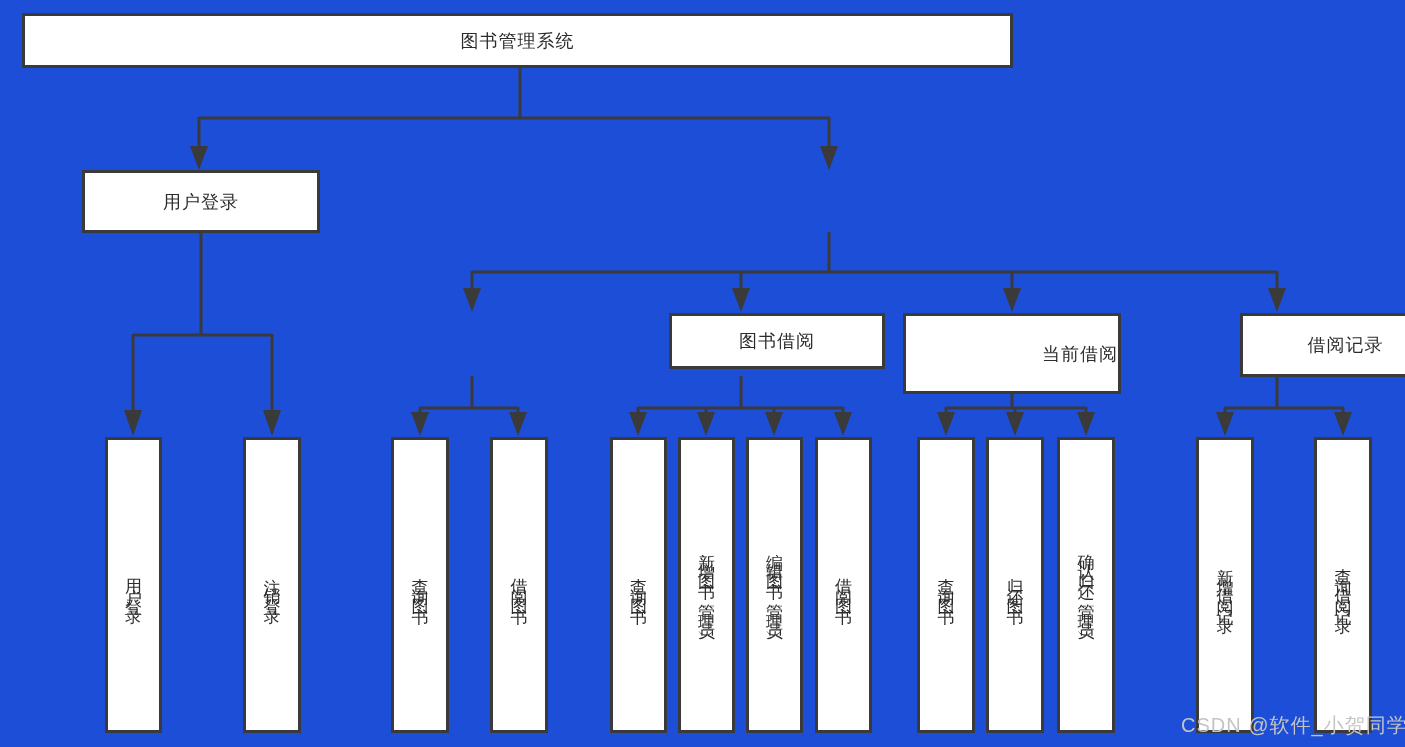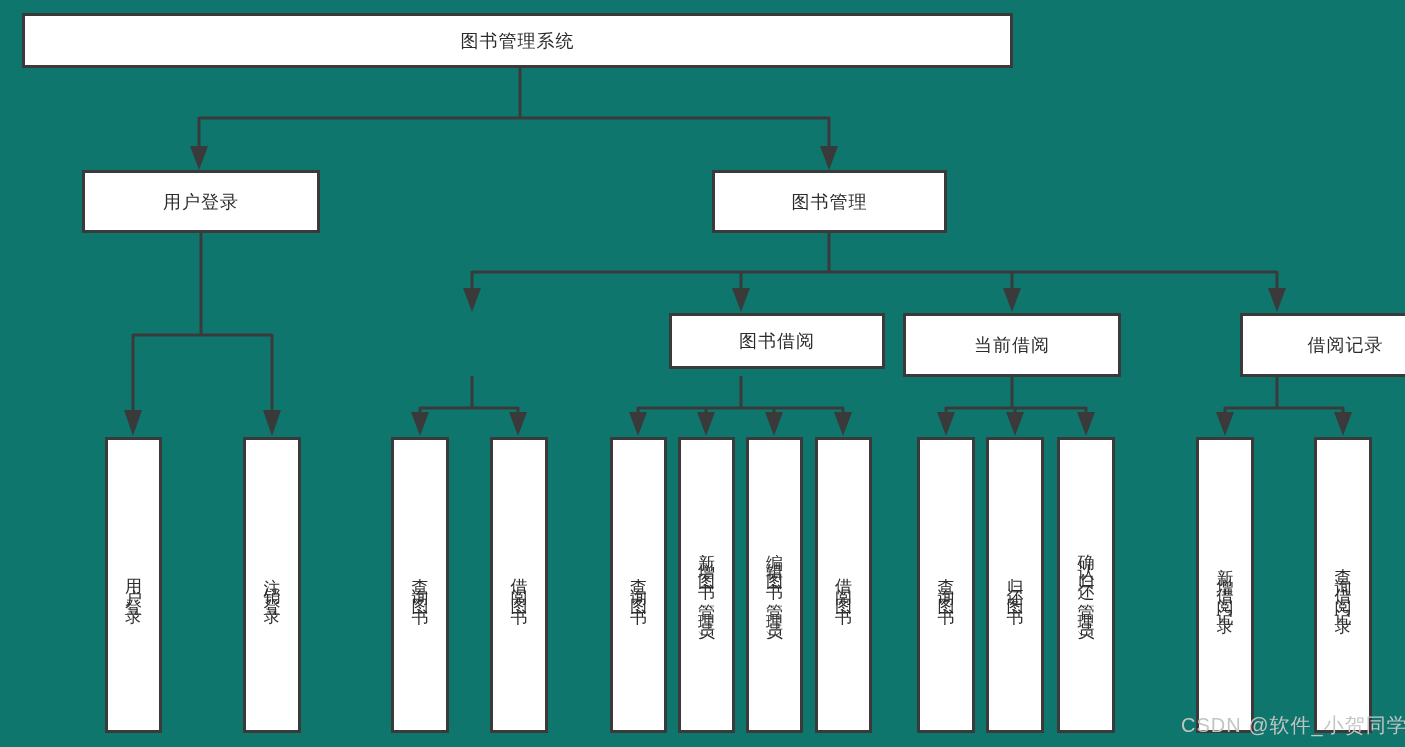--- a/index.html
+++ b/index.html
@@ -1,17 +1,17 @@
 <!DOCTYPE html>
 <html><head>
 <meta charset="utf-8">
 <style>
   html,body { margin:0; padding:0; background:#ffffff; }
   .canvas {
-    position:relative; width:1405px; height:747px; background:#0f766e;
+    position:relative; width:1405px; height:747px; background:#1d4ed8;
     font-family:"Liberation Sans","DejaVu Sans",sans-serif; overflow:hidden;
   }
   svg.connectors { position:absolute; left:0; top:0; z-index:1; }
   .hnode {
     position:absolute; box-sizing:border-box; border:3px solid #3a3a3a; background:#ffffff;
     display:flex; align-items:center; justify-content:center; z-index:2;
   }
   .hlabel { font-size:18px; color:#2c2c2c; letter-spacing:1px; white-space:nowrap; }
   .vnode {
     position:absolute; top:437px; height:296px; box-sizing:border-box;
@@ -65,28 +65,25 @@
     </g>
   </svg>
 
   <div class="hnode" style="left:22px; top:13px; width:991px; height:55px;">
     <span class="hlabel">图书管理系统</span>
   </div>
 
   <div class="hnode" style="left:82px; top:170px; width:238px; height:63px;">
     <span class="hlabel">用户登录</span>
   </div>
-  <div class="hnode" style="left:712px; top:170px; width:235px; height:63px;">
-    <span class="hlabel">图书管理</span>
-  </div>
 
   <div class="hnode" style="left:669px; top:313px; width:216px; height:56px;">
     <span class="hlabel">图书借阅</span>
   </div>
-  <div class="hnode" style="left:903px; top:313px; width:218px; height:64px;">
+  <div class="hnode" style="left:903px; top:313px; width:218px; height:81px;justify-content:flex-end;">
     <span class="hlabel">当前借阅</span>
   </div>
   <div class="hnode" style="left:1240px; top:313px; width:211px; height:64px;">
     <span class="hlabel">借阅记录</span>
   </div>
 
   <div class="vnode" style="left:105px; width:57px;">
     <span class="vlabel">用户登录</span>
   </div>
   <div class="vnode" style="left:243px; width:58px;">

